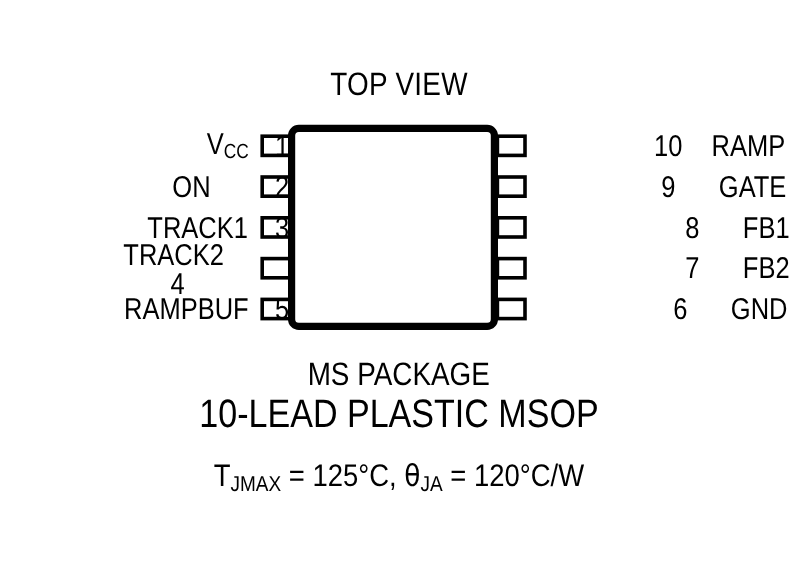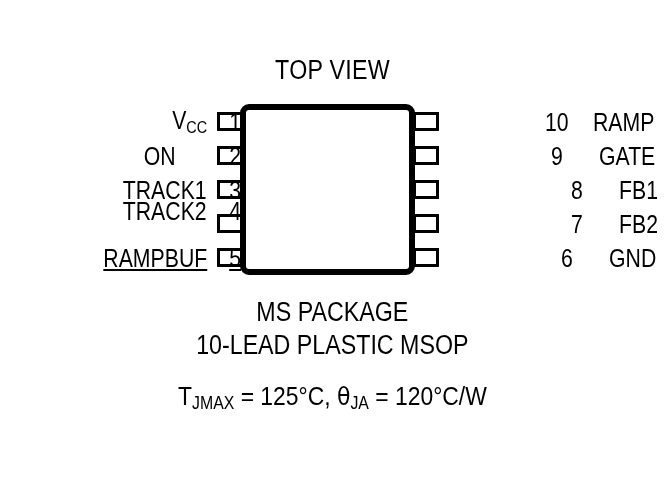--- a/index.html
+++ b/index.html
@@ -136,21 +136,21 @@
     transform: scaleX(0.86);
     transform-origin: center center;
   }
   .cap-pkg {
     top: 297px;
     font-size: 27px;
     line-height: 30px;
   }
   .cap-lead {
     top: 330px;
-    font-size: 27px;
+    font-size: 33px;
     line-height: 30px;
   }
   .cap-thermal {
     top: 381px;
     font-size: 26px;
     line-height: 30px;
   }
   .cap-thermal .inner { transform: scaleX(0.88); }
   .cap-thermal .sub {
     font-size: 18px;
@@ -180,26 +180,26 @@
       <div class="pin-row left-row" style="top: 146px; gap: 32px;">
         <span class="pin-label">ON</span>
         <span class="pin-num">2</span>
       </div>
       <div class="pin left" style="top: 180px;"></div>
       <div class="pin-row left-row" style="top: 180px;">
         <span class="pin-label">TRACK1</span>
         <span class="pin-num">3</span>
       </div>
       <div class="pin left" style="top: 214px;"></div>
-      <div class="pin-row left-row" style="top: 201px;">
+      <div class="pin-row left-row" style="top: 230px; flex-direction: column;">
         <span class="pin-label">TRACK2</span>
         <span class="pin-num">4</span>
       </div>
       <div class="pin left" style="top: 248px;"></div>
-      <div class="pin-row left-row" style="top: 248px; text-decoration: underline;">
+      <div class="pin-row left-row" style="top: 248px;">
         <span class="pin-label">RAMPBUF</span>
         <span class="pin-num">5</span>
       </div>
       <div class="pin right" style="top: 112px;"></div>
       <div class="pin-row right-row" style="top: 112px;">
         <span class="pin-num">10</span>
         <span class="pin-label">RAMP</span>
       </div>
       <div class="pin right" style="top: 146px;"></div>
       <div class="pin-row right-row" style="top: 146px;">

